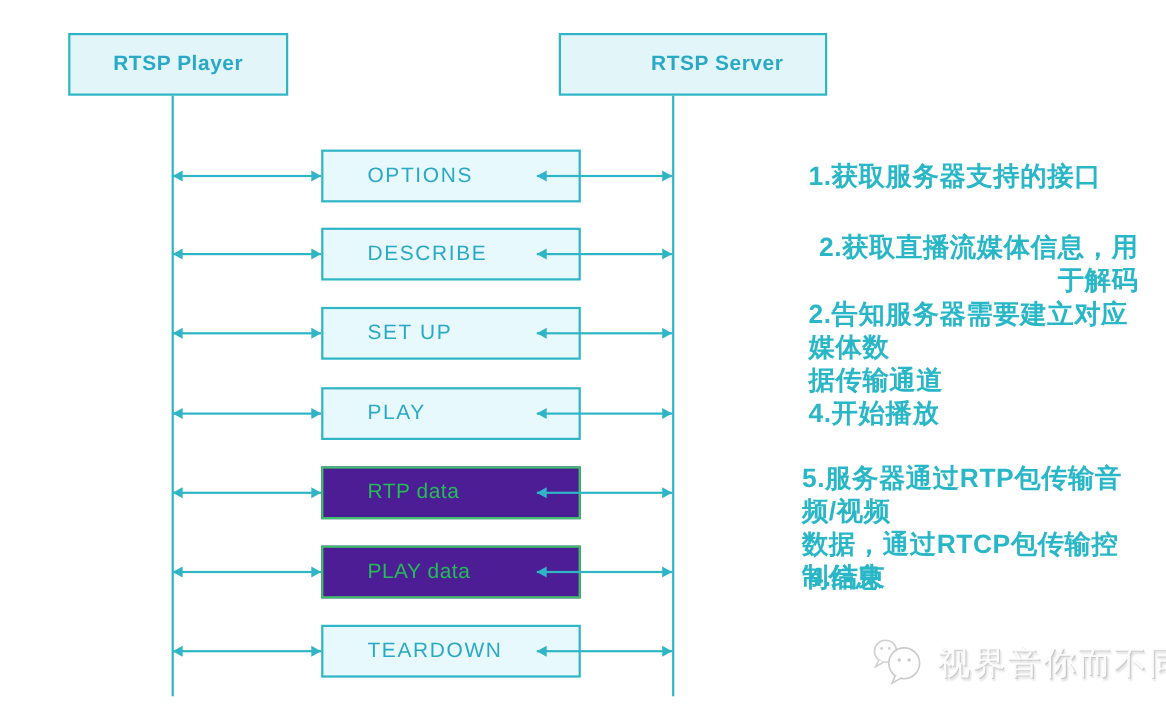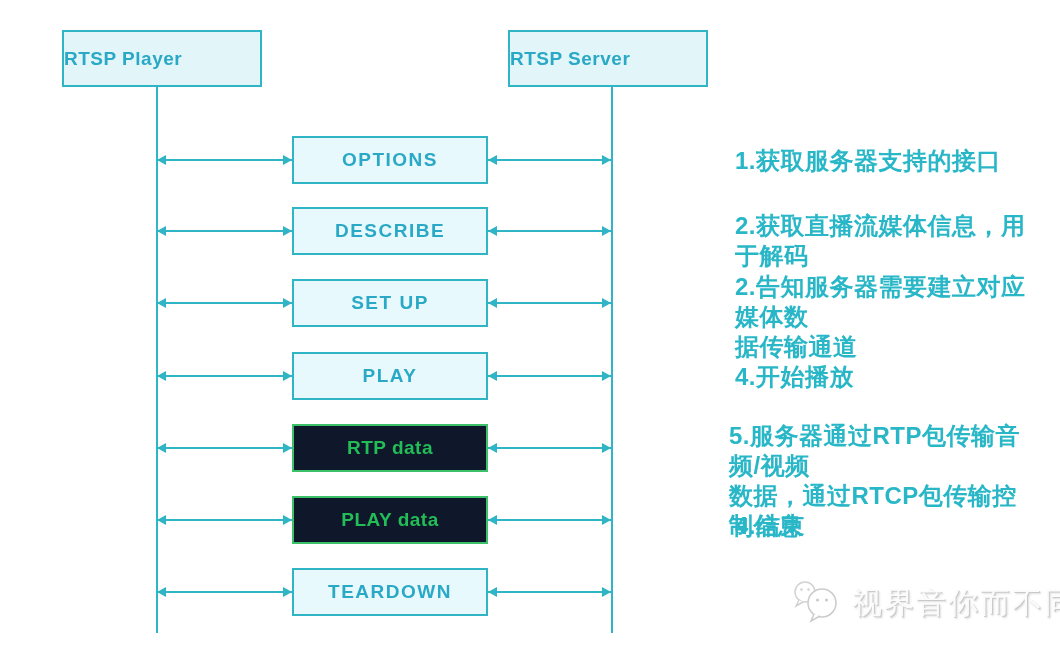--- a/index.html
+++ b/index.html
@@ -5,35 +5,35 @@
   html,body{margin:0;padding:0;}
   body{
     width:1060px;height:650px;position:relative;background:#ffffff;
     font-family:"Liberation Sans","DejaVu Sans",sans-serif;overflow:hidden;
   }
   .abs{position:absolute;}
 
   
   .actor{
     width:196px;height:53px;border:2px solid #2fb5c6;background:#e2f6fa;
-    display:flex;align-items:center;justify-content:flex-start;
+    display:flex;align-items:center;justify-content:center;
     color:#2aa9c6;font-size:19px;font-weight:bold;letter-spacing:0.5px;
   }
 
   
   .lifeline{width:2px;background:#2fb5c6;}
 
   
   .msg{
     width:192px;height:44px;border:2px solid #2fb5c6;background:#e7f9fc;
-    display:flex;align-items:center;justify-content:center;
-    color:#2aa9c6;font-size:19px;font-weight:bold;letter-spacing:1.5px;
+    display:flex;align-items:center;
+    color:#2aa9c6;font-size:19px;font-weight:normal;letter-spacing:1.5px;padding-left:40px;
   }
   .msg.data{
-    border-color:#3cc06a;background:#0f172a;color:#22bd56;letter-spacing:0.5px;
+    border-color:#3cc06a;background:#4c1d95;color:#22bd56;letter-spacing:0.5px;
   }
 
   
   .arrow{height:2px;background:#2fb5c6;}
   .arrow::before,.arrow::after{
     content:"";position:absolute;top:-4px;width:0;height:0;
     border-top:5px solid transparent;border-bottom:5px solid transparent;
   }
   .arrow::before{left:0;border-right:9px solid #2fb5c6;}
   .arrow::after{right:0;border-left:9px solid #2fb5c6;}
@@ -49,21 +49,21 @@
     color:#fbfbfb;font-size:30px;letter-spacing:2px;white-space:nowrap;
     text-shadow:1px 1px 0 #c9c9c9, 2px 2px 2px #dddddd;
   }
 </style>
 </head>
 <body>
 
 <div class="actor abs" style="left:62px;top:30px;">
   <span>RTSP Player</span>
 </div>
-<div class="actor abs" style="left:508px;top:30px;">
+<div class="actor abs" style="left:508px;top:30px;padding-left:44px;">
   <span>RTSP Server</span>
 </div>
 
 <div class="lifeline abs" style="left:156px;top:87px;height:546px;"></div>
 <div class="lifeline abs" style="left:611px;top:87px;height:546px;"></div>
 
 <div class="arrow abs" style="left:157px;top:159px;width:135px;"></div>
 <div class="msg abs" style="left:292px;top:136px;">
   <span>OPTIONS</span>
 </div>
@@ -99,21 +99,21 @@
 </div>
 <div class="arrow abs" style="left:488px;top:519px;width:123px;"></div>
 
 <div class="arrow abs" style="left:157px;top:591px;width:135px;"></div>
 <div class="msg abs" style="left:292px;top:568px;">
   <span>TEARDOWN</span>
 </div>
 <div class="arrow abs" style="left:488px;top:591px;width:123px;"></div>
 
 <div class="note abs" style="left:735px;top:146px;">1.获取服务器支持的接口</div>
-<div class="note abs" style="left:735px;top:211px;">2.获取直播流媒体信息，用于解码</div>
+<div class="note abs" style="left:735px;top:211px;text-align:right;">2.获取直播流媒体信息，用于解码</div>
 <div class="note abs" style="left:735px;top:272px;">2.告知服务器需要建立对应媒体数
 据传输通道</div>
 <div class="note abs" style="left:735px;top:362px;">4.开始播放</div>
 <div class="note abs" style="left:729px;top:421px;">5.服务器通过RTP包传输音频/视频
 数据，通过RTCP包传输控制信息</div>
 <div class="note abs" style="left:735px;top:511px;">4.结束</div>
 
 <div class="abs" style="left:790px;top:576px;display:flex;align-items:center;gap:8px;">
   <span style="display:inline-block;">
     <svg width="54" height="50" viewBox="0 0 54 50">

